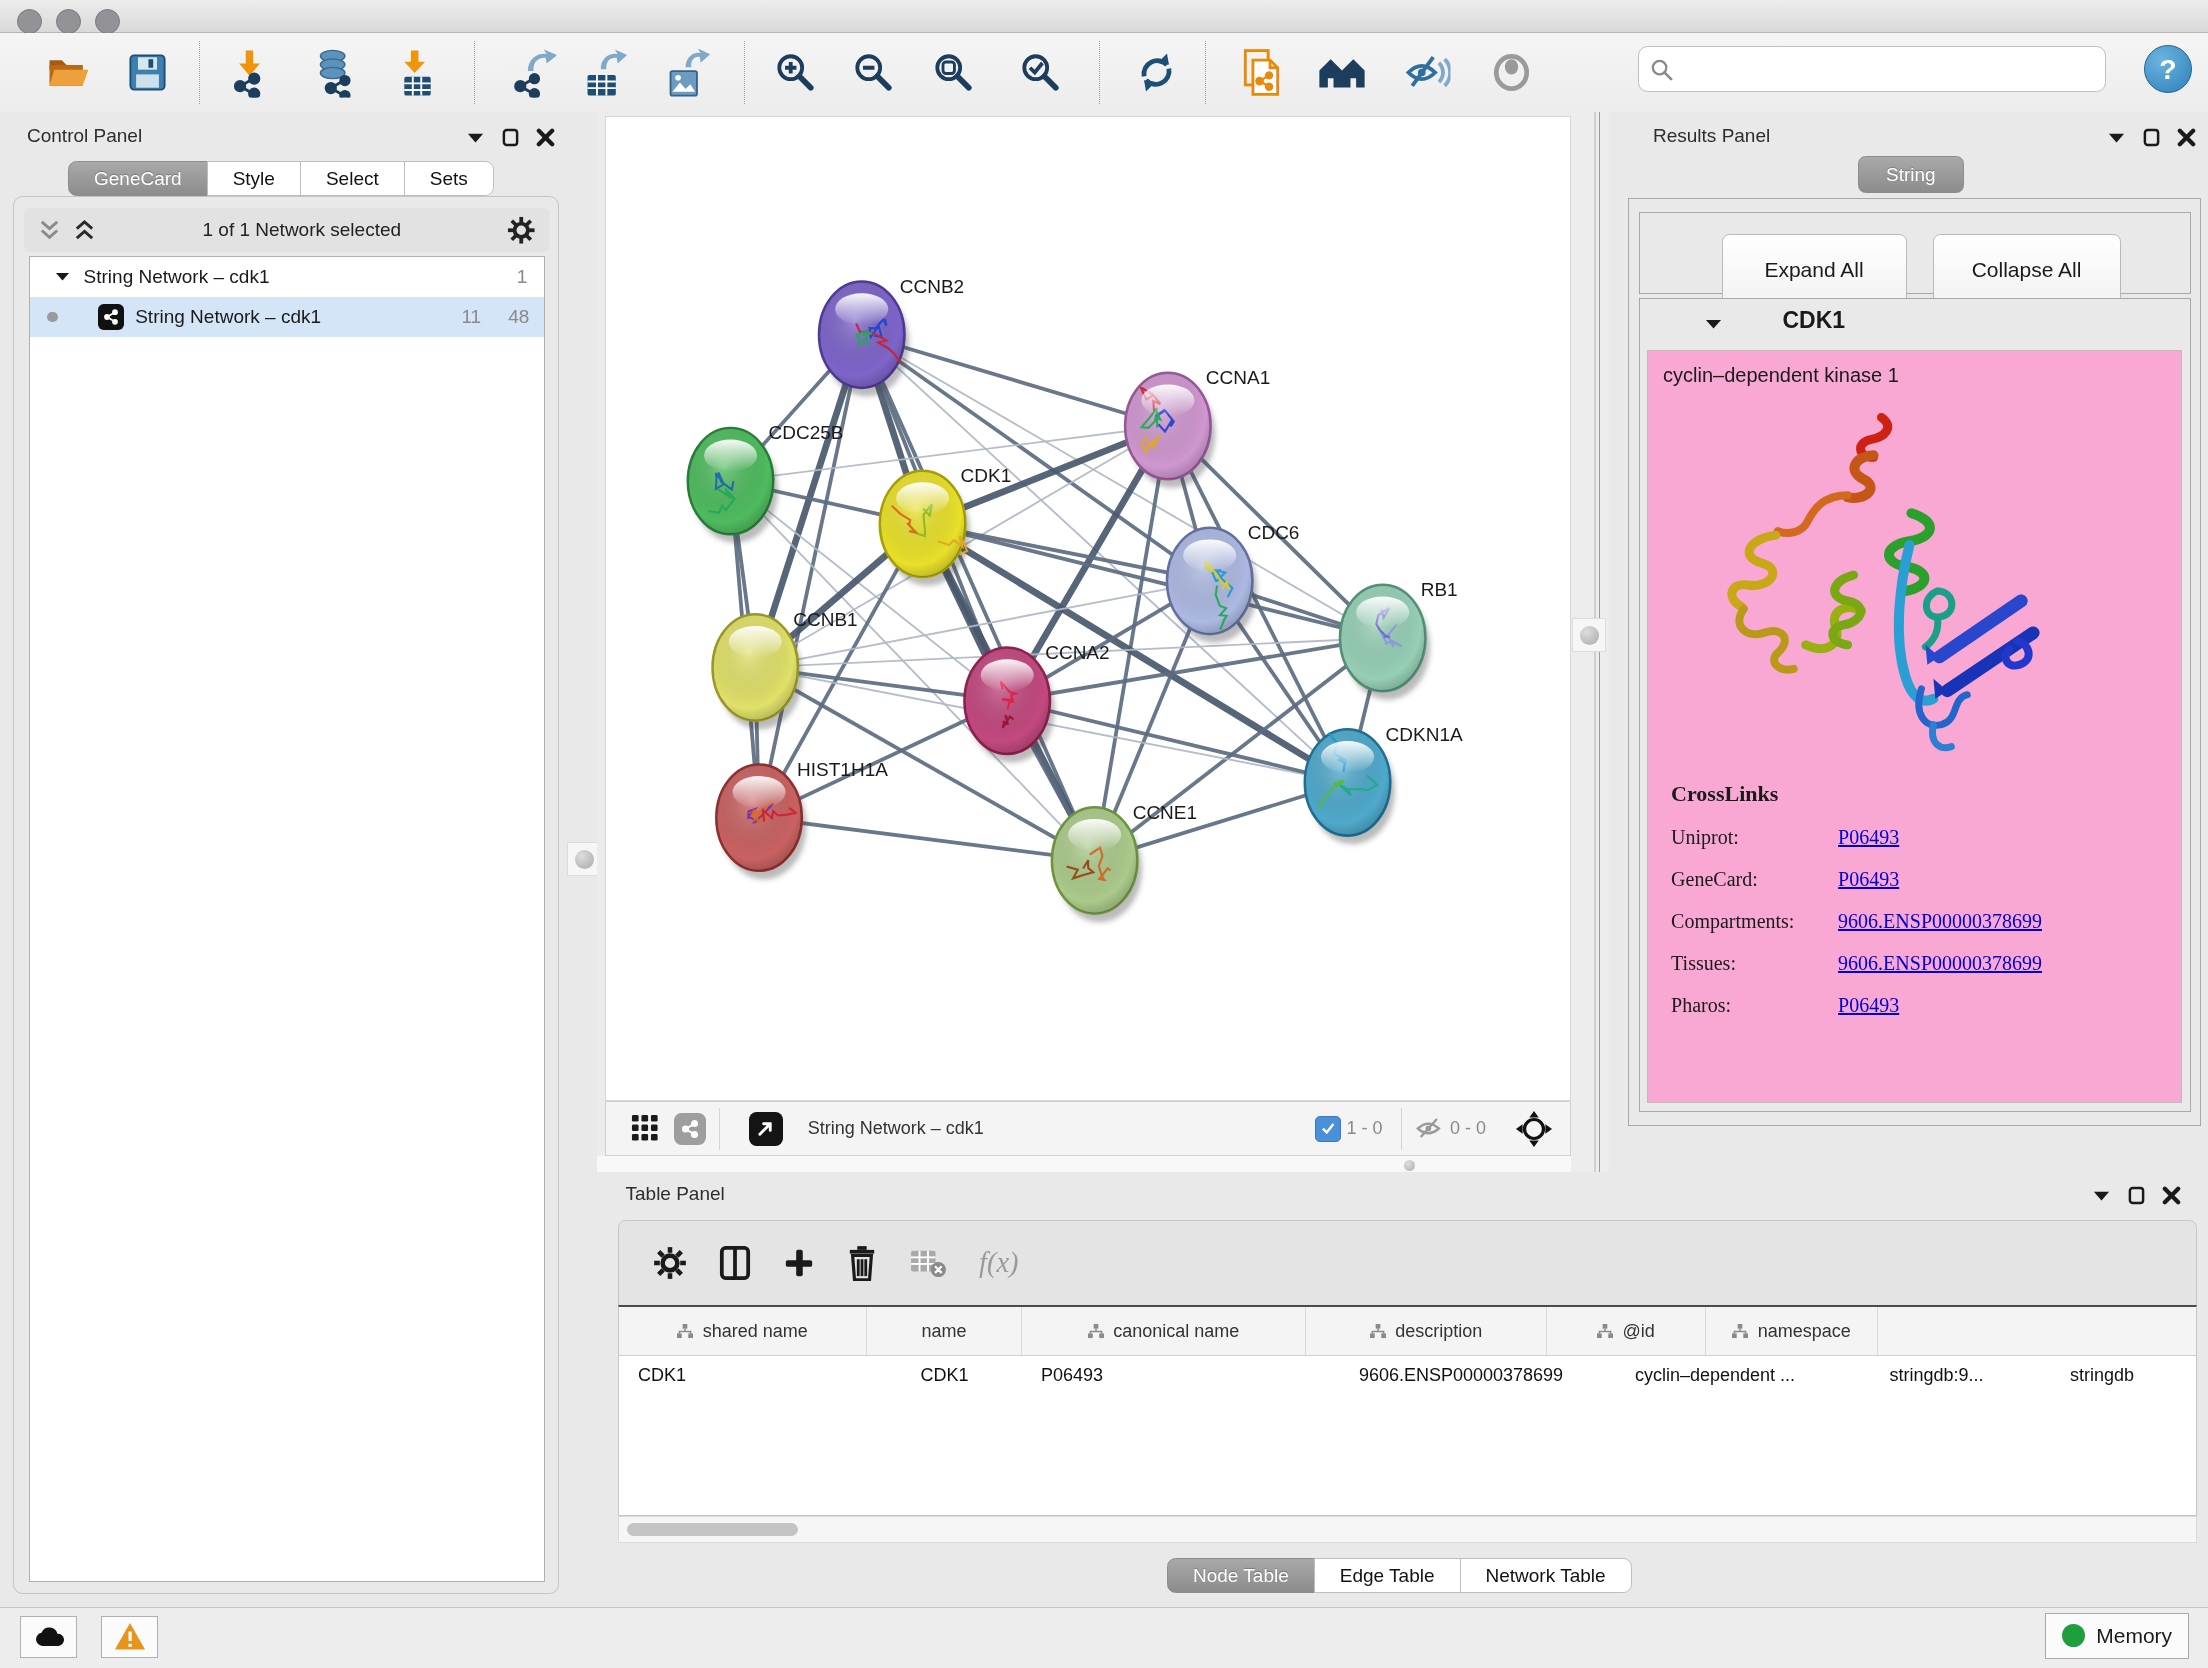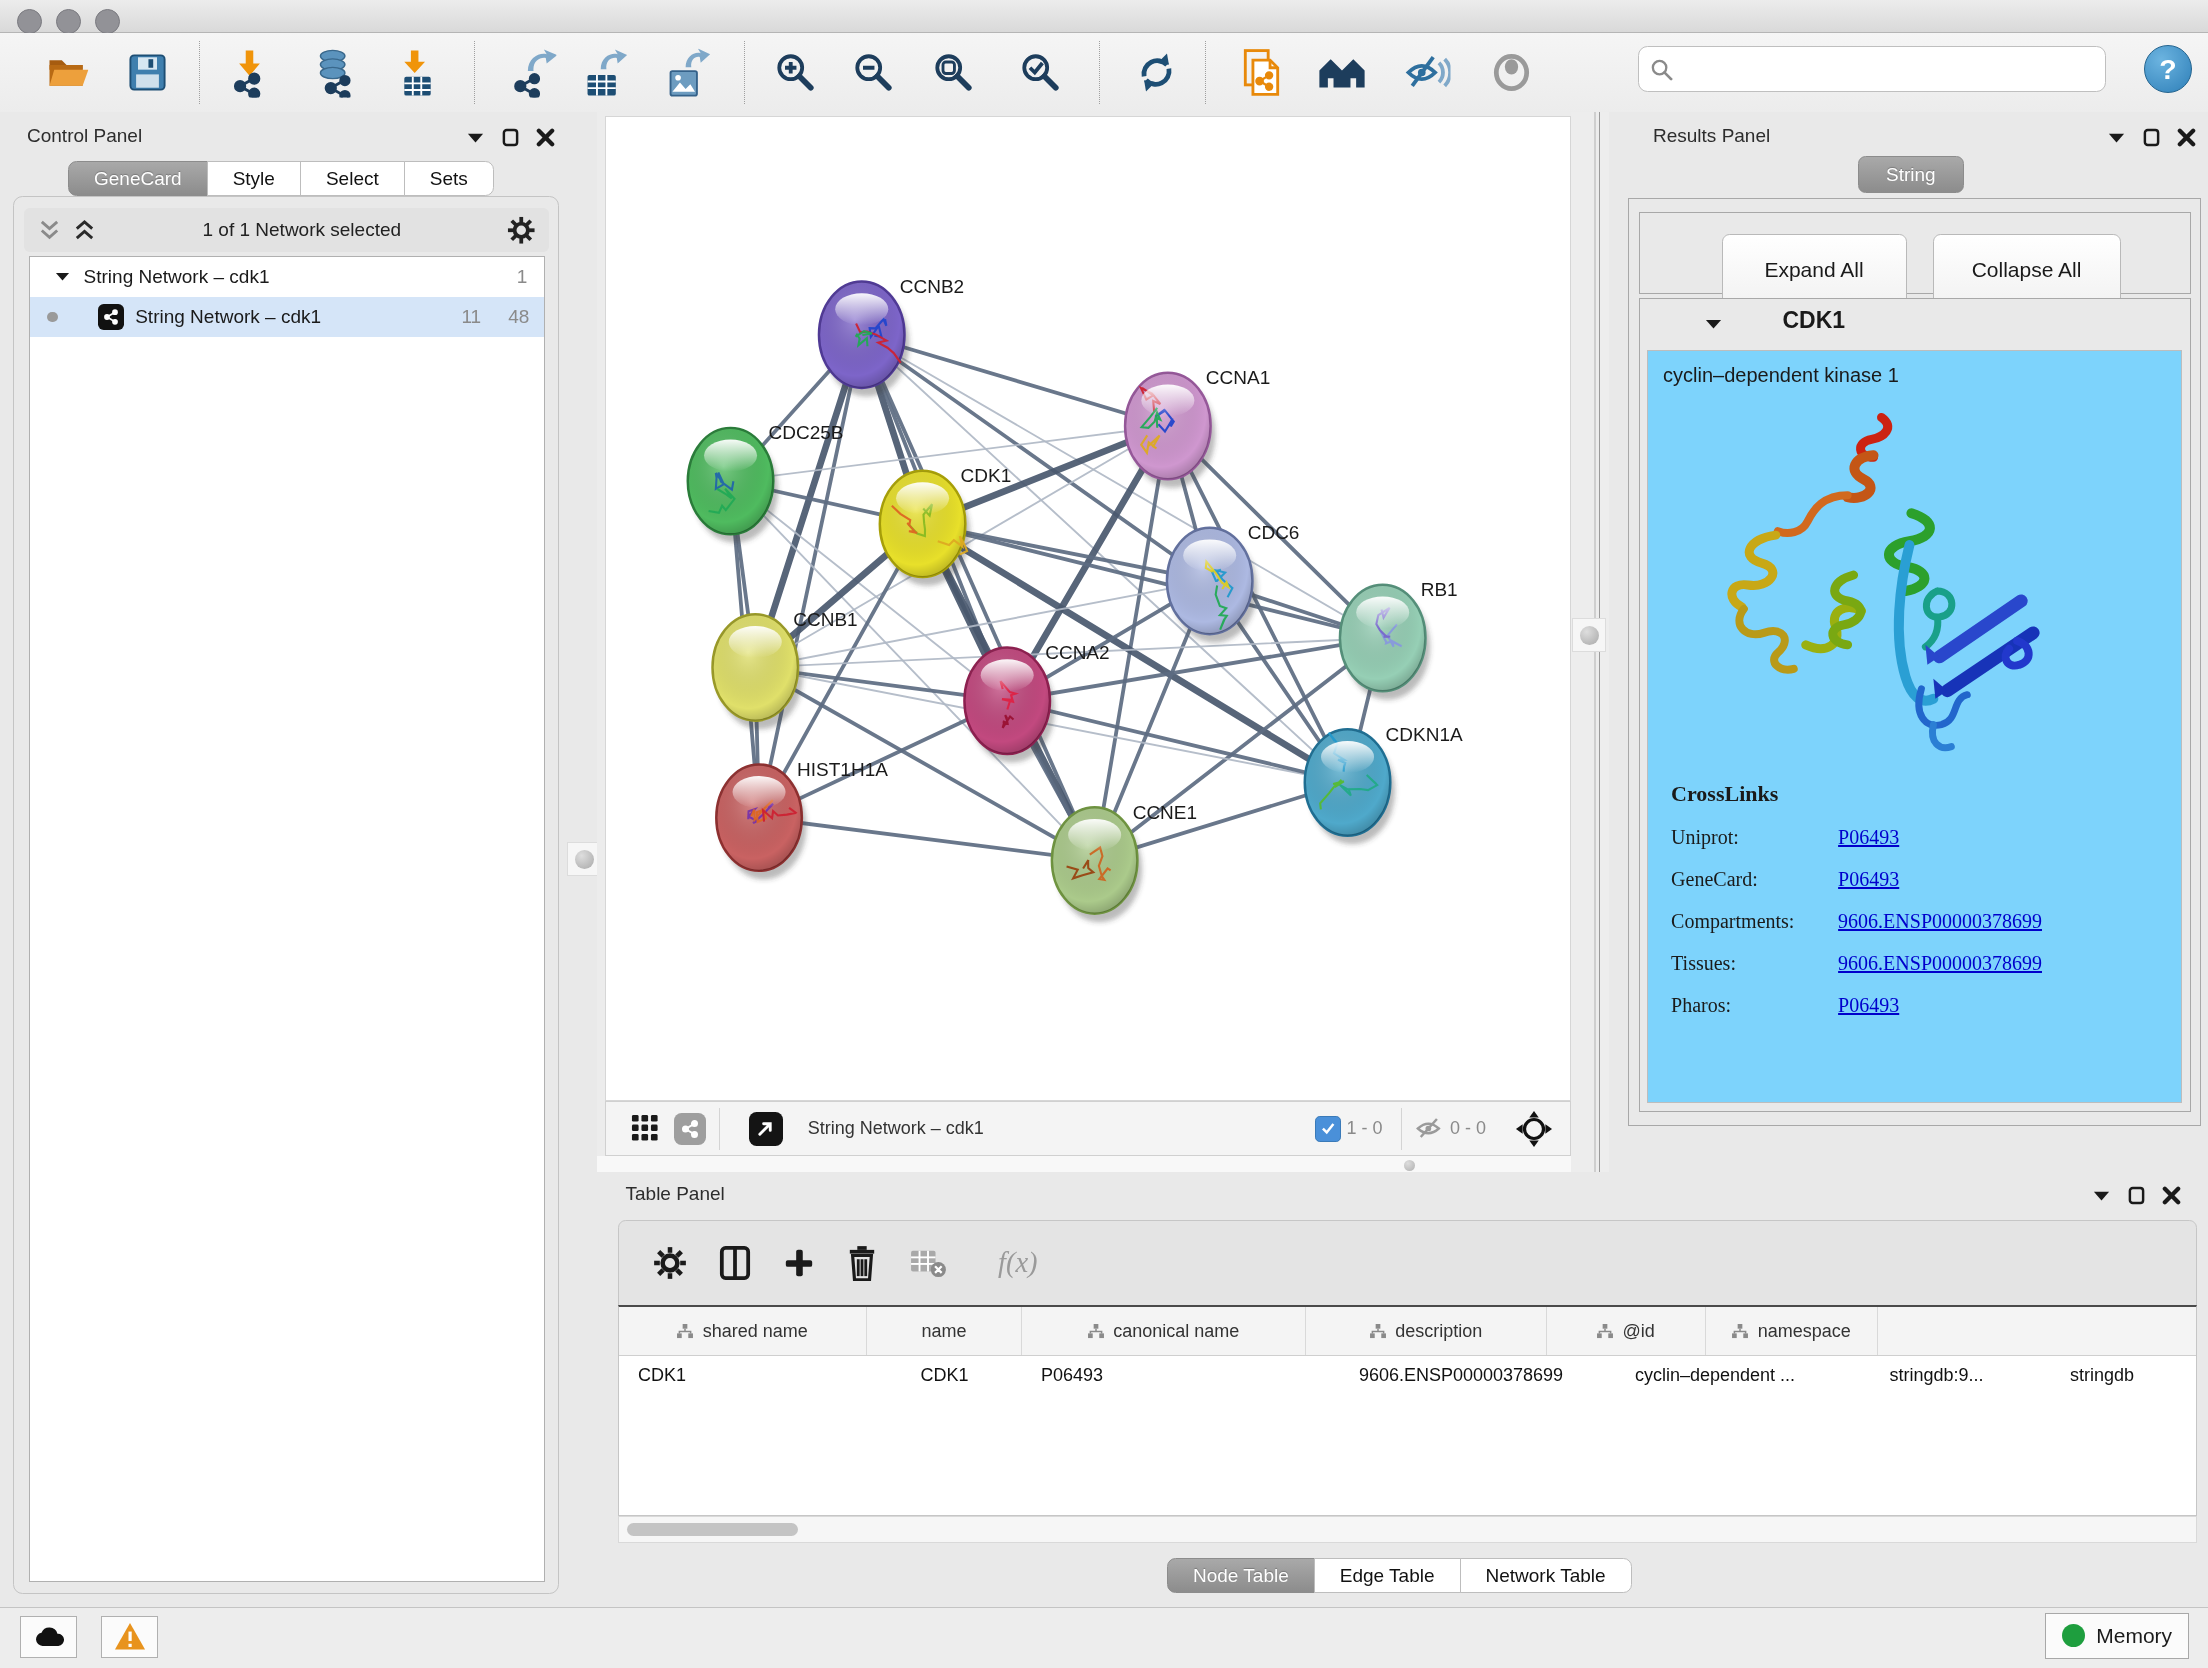--- a/index.html
+++ b/index.html
@@ -75,42 +75,42 @@
 
   
   #results-panel{left:1609px;top:112px;width:599px;height:1060px;background:#e9e9e9;}
   #rp-outer{position:absolute;left:19px;top:86px;width:571px;height:926px;border:1px solid #a8a8a8;background:#e9e9e9;}
   #rp-tab{position:absolute;left:249px;top:44px;padding:6.7px 27px;font-size:19px;color:#fff;
     background:linear-gradient(#a9a9a9,#8c8c8c);border:1px solid #8c8c8c;border-radius:7.6px;
     text-shadow:0 -1px 1px rgba(0,0,0,.25);z-index:2;}
   .rp-box{position:absolute;left:9.5px;width:550px;border:1px solid #a8a8a8;background:#e9e9e9;}
   .rp-btn{background:linear-gradient(#ffffff,#f2f2f2);border:1px solid #b9b9b9;border-radius:7.6px;
     font-size:21px;padding:23px 0;text-align:center;position:absolute;top:21px;}
-  #rp-entry-inner{position:absolute;left:7.6px;top:51px;width:533px;height:751px;background:#7dd3fc;
+  #rp-entry-inner{position:absolute;left:7.6px;top:51px;width:533px;height:751px;background:#f9a8d4;
     border:1px solid #bdbdbd;}
   .xl-row{display:flex;font-family:"Liberation Serif",serif;font-size:20px;margin:19px 0 0 23px;}
   .xl-label{width:167px;color:#1a1a1a;}
   .xl-link{color:#0000cc;text-decoration:underline;}
 
   
   #table-panel{left:597px;top:1172px;width:1611px;height:436px;background:#e9e9e9;}
   #tp-toolbar{position:absolute;left:21px;top:48px;width:1579px;height:86px;background:#e4e4e4;
     border:1px solid #c6c6c6;border-radius:7.6px 7.6px 0 0;display:flex;align-items:center;gap:32px;padding-left:34px;box-sizing:border-box;}
   #tp-table{position:absolute;left:21px;top:133px;width:1579px;height:211px;background:#fff;
     border:1px solid #c6c6c6;border-top:2.9px solid #4a4a4a;box-sizing:border-box;overflow:hidden;}
   #tp-header{display:flex;height:48px;background:#f4f4f4;border-bottom:1px solid #cfcfcf;}
   .th{display:flex;align-items:center;justify-content:center;gap:9.5px;font-size:18px;color:#333;
     border-right:1px solid #d9d9d9;box-sizing:border-box;overflow:hidden;white-space:nowrap;}
   #tp-row{display:flex;height:38px;align-items:center;}
   .td{font-size:18px;color:#111;box-sizing:border-box;overflow:hidden;white-space:nowrap;}
   #tp-scroll{position:absolute;left:21px;top:344px;width:1579px;height:27px;background:#f6f6f6;
     border:1px solid #d9d9d9;box-sizing:border-box;}
   #tp-thumb{position:absolute;left:7.6px;top:5.7px;width:171px;height:13.3px;border-radius:6.7px;background:#c4c4c4;}
   #tp-tabs{position:absolute;left:526px;top:386px;margin-left:44px;}
-  .fx{font-family:"Liberation Serif",serif;font-style:italic;font-size:28.5px;color:#9a9a9a;margin-left:19px;}
+  .fx{font-family:"Liberation Serif",serif;font-style:italic;font-size:28.5px;color:#9a9a9a;}
 
   
   #status-bar{left:0;top:1607px;width:2208px;height:61px;background:#ededed;border-top:1px solid #c4c4c4;}
   .sb-btn{position:absolute;top:7.6px;width:55px;height:40px;background:#fbfbfb;border:1.9px solid #b0b0b0;
     display:flex;align-items:center;justify-content:center;}
   #memory-btn{position:absolute;right:19px;top:4.8px;width:142px;height:44px;background:#fbfbfb;
     border:1.9px solid #a8a8a8;display:flex;align-items:center;justify-content:center;gap:11.4px;font-size:21px;}
   #memory-dot{width:23px;height:23px;border-radius:50%;background:#1e9e3e;}
 </style>
 </head>

